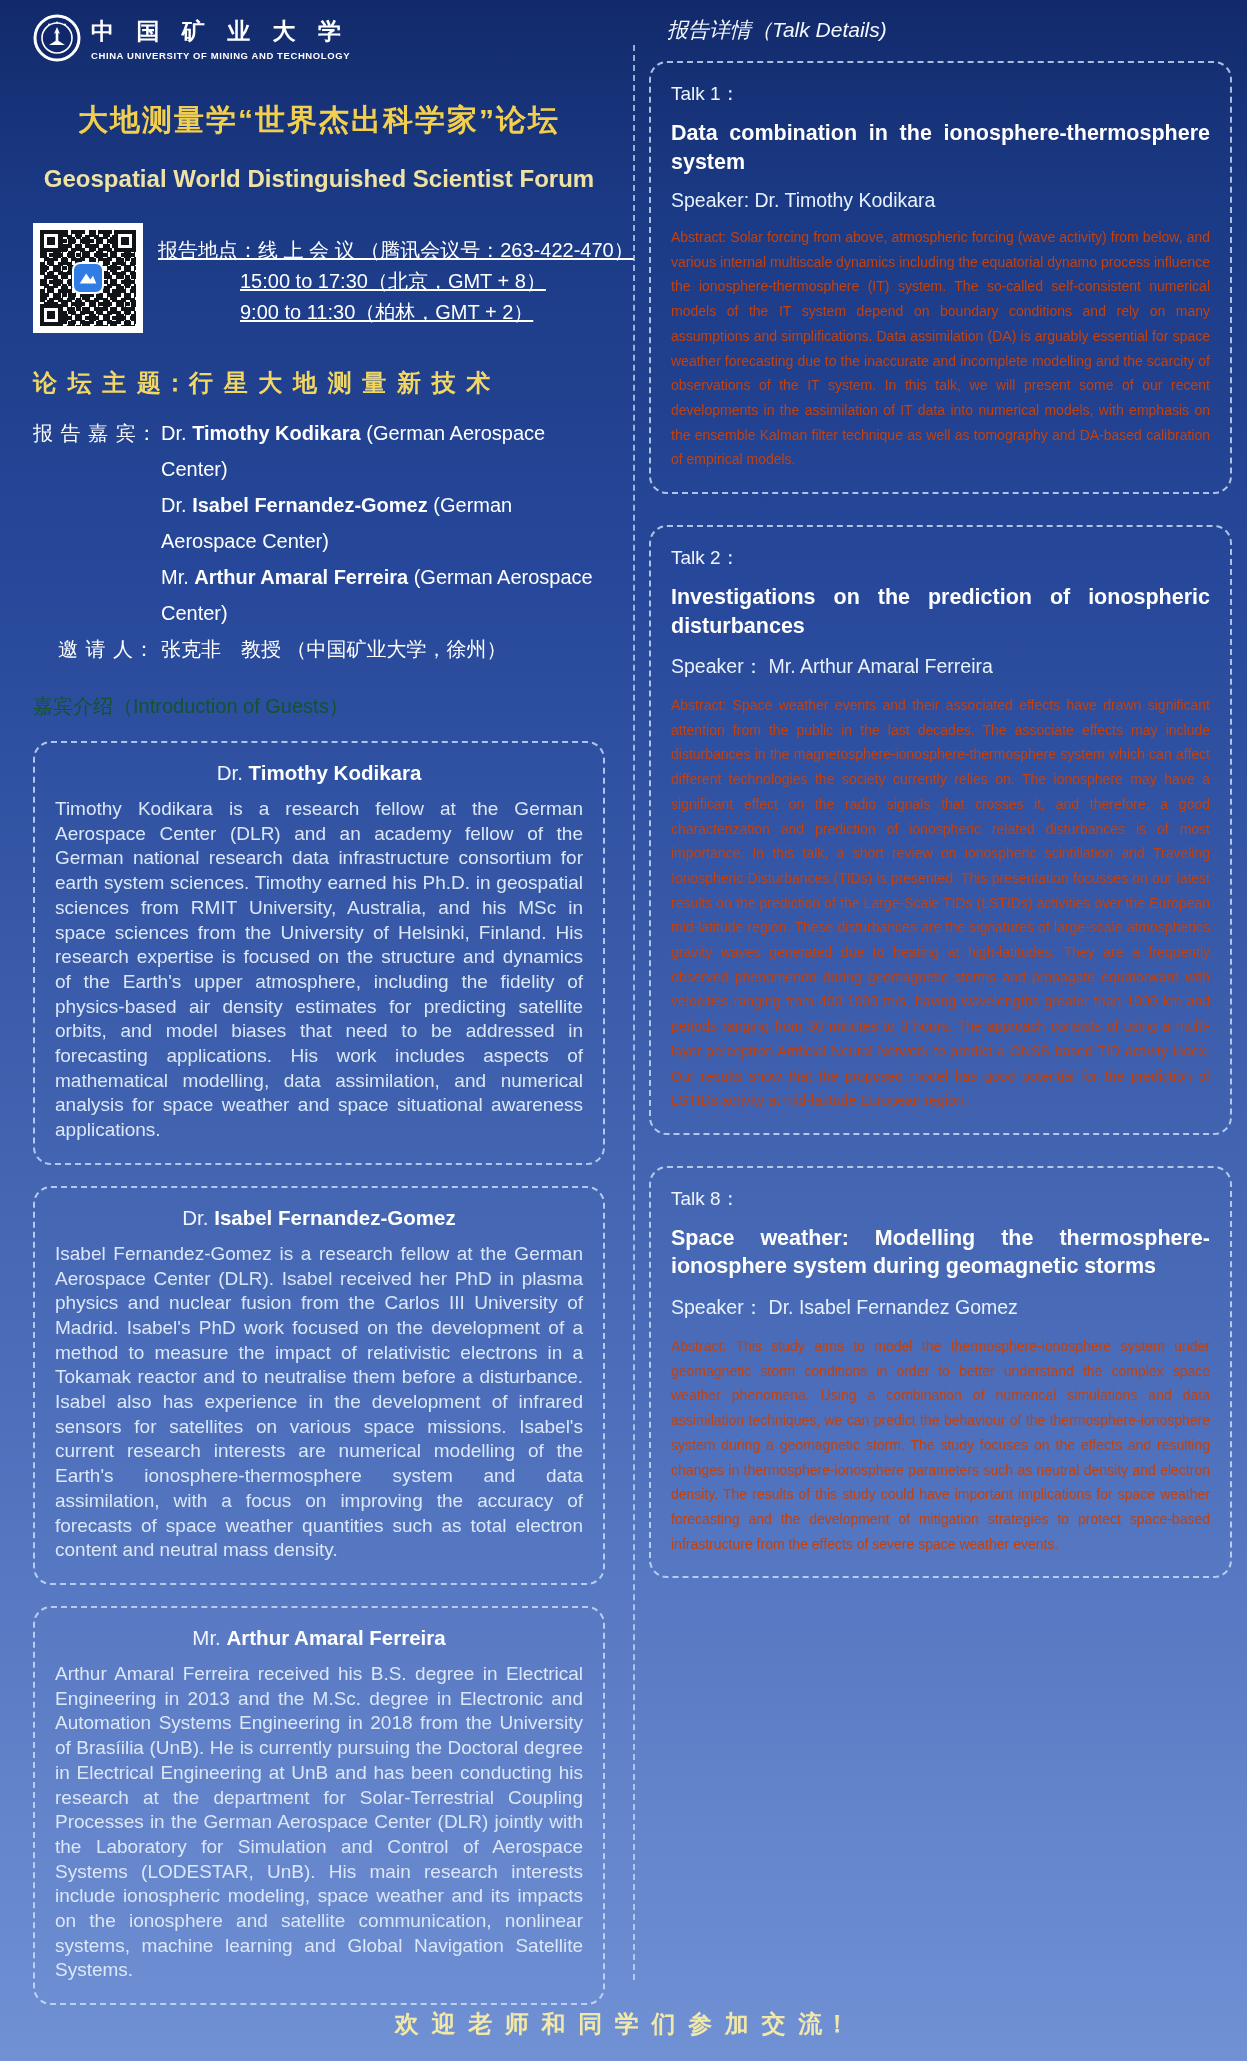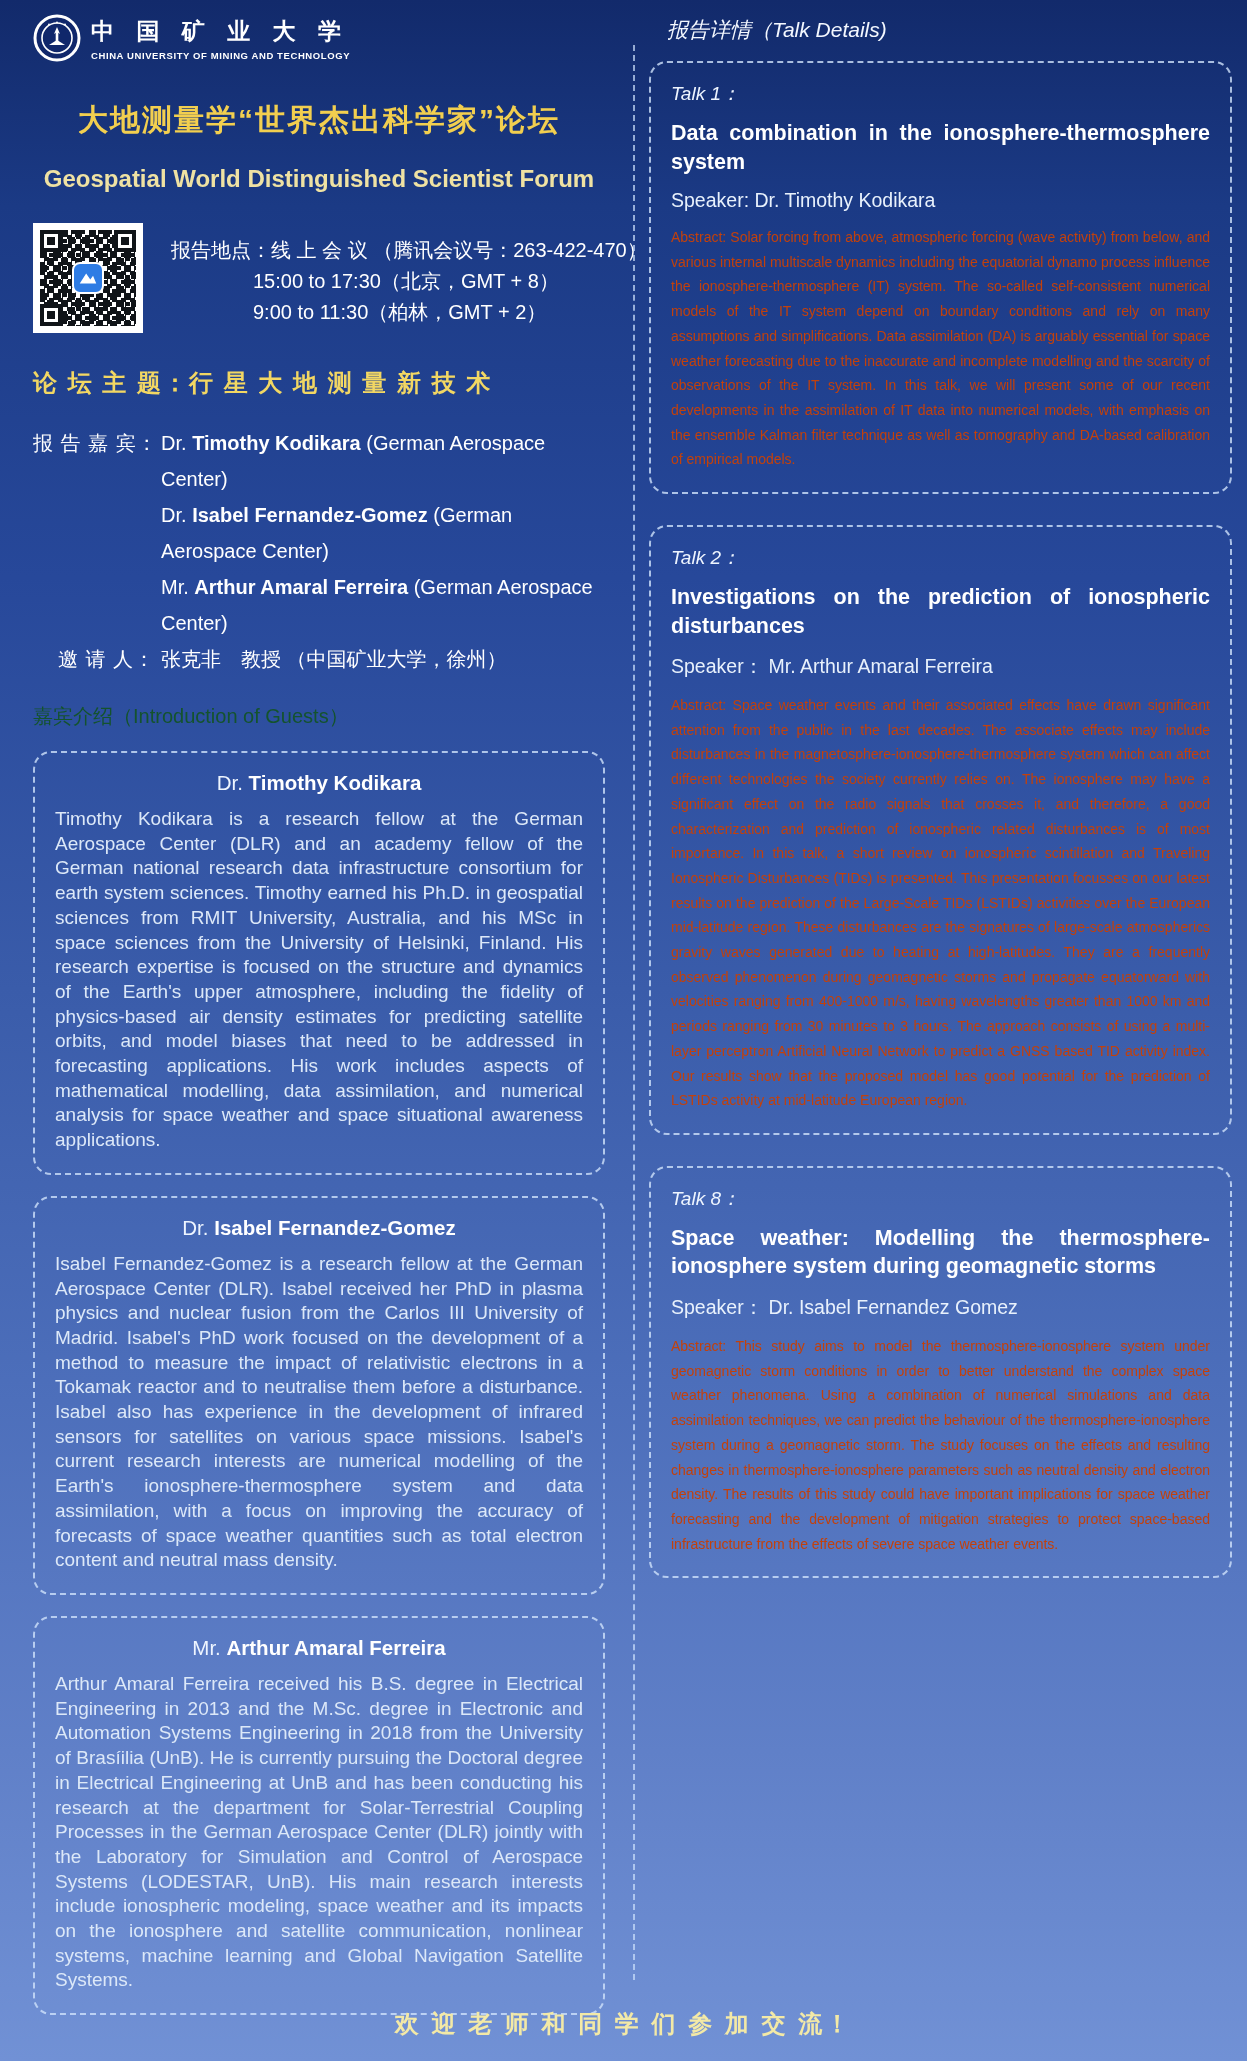--- a/index.html
+++ b/index.html
@@ -22,41 +22,41 @@
   .logo-row { display: flex; align-items: center; gap: 10px; }
   .logo-badge { width: 48px; height: 48px; flex: 0 0 auto; }
   .logo-cn { font-size: 23px; font-weight: bold; letter-spacing: 8px; white-space: nowrap; }
   .logo-en { font-size: 9.5px; font-weight: bold; letter-spacing: 0.6px; margin-top: 3px; white-space: nowrap; }
 
   .main-title { margin-top: 38px; text-align: center; font-size: 30px; font-weight: bold;
                 color: #f2cf4f; letter-spacing: 2px; }
   .sub-title  { margin-top: 24px; text-align: center; font-size: 24px; font-weight: bold;
                 color: #efe2a3; }
 
-  .meeting-row { margin-top: 30px; display: flex; gap: 28px; }
+  .meeting-row { margin-top: 30px; display: flex; gap: 15px; text-decoration: underline; }
   .qr-box { width: 110px; height: 110px; background: #fff; padding: 7px; position: relative; flex: 0 0 auto; }
   .qr-pattern { position: relative; width: 96px; height: 96px;
     background:
       conic-gradient(#101418 25%, transparent 0 50%, #101418 0 75%, transparent 0) 0 0 / 9px 9px,
       conic-gradient(#101418 25%, #ffffff 0 50%, #101418 0 75%, #ffffff 0) 0 0 / 14px 14px;
   }
   .qr-finder { position: absolute; width: 22px; height: 22px; border: 4px solid #101418; background: #fff; }
   .qr-finder::after { content: ""; position: absolute; inset: 3px; background: #101418; }
   .qr-finder.tl { top: 0; left: 0; }
   .qr-finder.tr { top: 0; right: 0; }
   .qr-finder.bl { bottom: 0; left: 0; }
   .qr-logo { position: absolute; left: 50%; top: 50%; transform: translate(-50%,-50%);
              width: 32px; height: 32px; background: #2e7ce4; border: 2px solid #fff; border-radius: 8px;
              display: flex; align-items: center; justify-content: center; }
   .meeting-info { font-size: 20px; line-height: 31px; padding-top: 12px; white-space: nowrap; }
   .meeting-info .indent { padding-left: 82px; }
 
   .theme-line { margin-top: 34px; font-size: 24px; font-weight: bold; color: #f2d763; letter-spacing: 2px; }
 
-  .speakers-row { margin-top: 26px; display: flex; font-size: 20px; line-height: 36px; }
+  .speakers-row { margin-top: 16px; display: flex; font-size: 20px; line-height: 36px; }
   .speakers-label { width: 128px; flex: 0 0 auto; letter-spacing: 1px; }
   .speaker-name { font-weight: bold; }
   .host-row { display: flex; font-size: 20px; line-height: 36px; }
   .host-label { width: 128px; flex: 0 0 auto; text-align: right; padding-right: 6px; letter-spacing: 1px; }
 
   .guests-title { margin-top: 26px; font-size: 20px; color: #14532d; }
 
   .bio-box { margin-top: 21px; border: 2px dashed rgba(208,227,252,0.8); border-radius: 18px;
              padding: 18px 20px 20px; }
   .bio-head { text-align: center; font-size: 20.5px; color: #eef5ff; margin-bottom: 12px; }
@@ -66,21 +66,21 @@
   
   .divider { width: 0; border-left: 2px dashed rgba(205,225,252,0.7); margin: 45px 0 18px; }
 
   
   .col-right { flex: 1; padding: 16px 15px 0 14px; }
   .talks-title { font-size: 21px; color: #f4f8ff; padding-left: 18px; font-style: italic; }
 
   .talk-box { margin-top: 17px; border: 2px dashed rgba(208,227,252,0.8); border-radius: 18px;
               padding: 18px 20px 20px; }
   .talk-box + .talk-box { margin-top: 31px; }
-  .talk-label { font-size: 19px; color: #eef5ff; font-style: italic; }
+  .talk-label { font-size: 19px; color: #eef5ff; }
   .talk-title { margin-top: 12px; font-size: 21.5px; font-weight: bold; line-height: 28.5px;
                 text-align: justify; color: #ffffff; }
   .talk-speaker { margin-top: 13px; font-size: 19.5px; color: #e8f1fc; }
   .talk-abstract { margin-top: 13px; font-size: 14px; line-height: 24.7px; text-align: justify; color: #c2410c; }
 
   
   .footer { position: absolute; left: 0; right: 0; top: 2008px; text-align: center;
             font-size: 24px; font-weight: bold; color: #f3e9a6; letter-spacing: 3px; }
 </style>
 </head>

